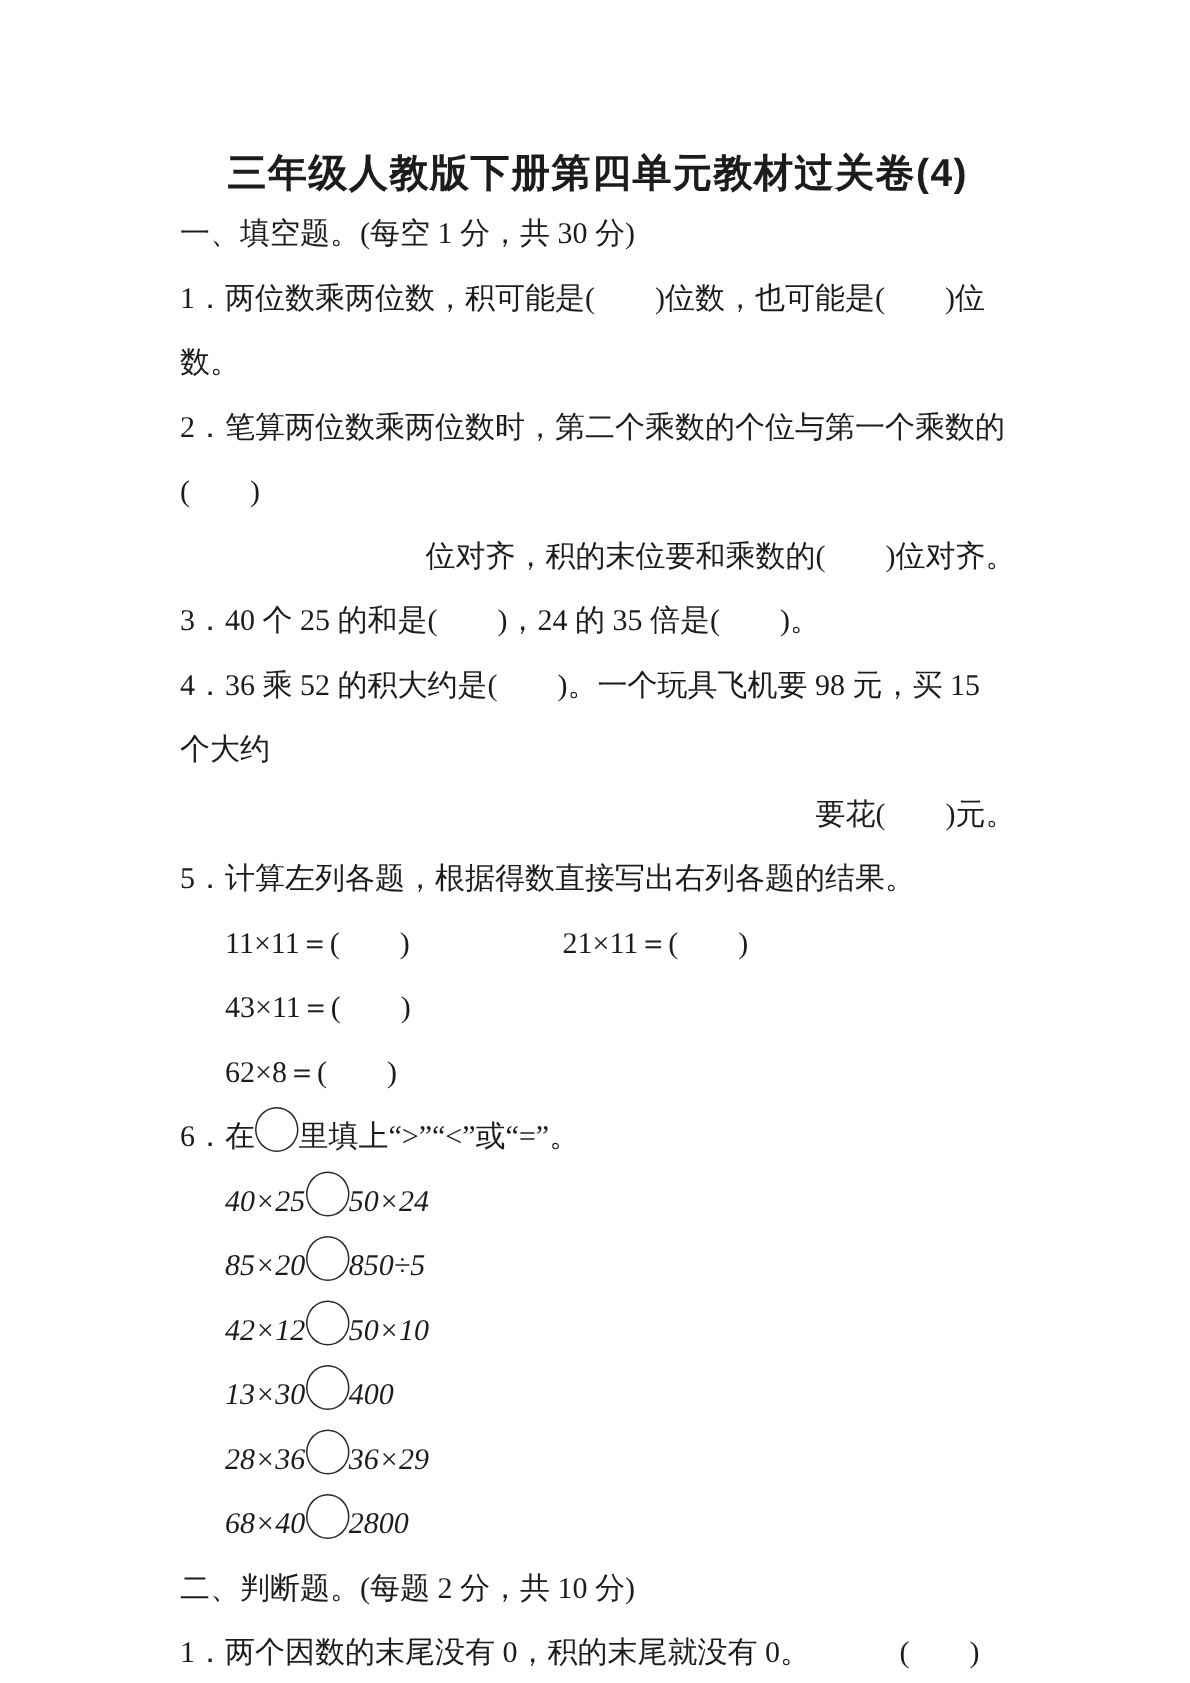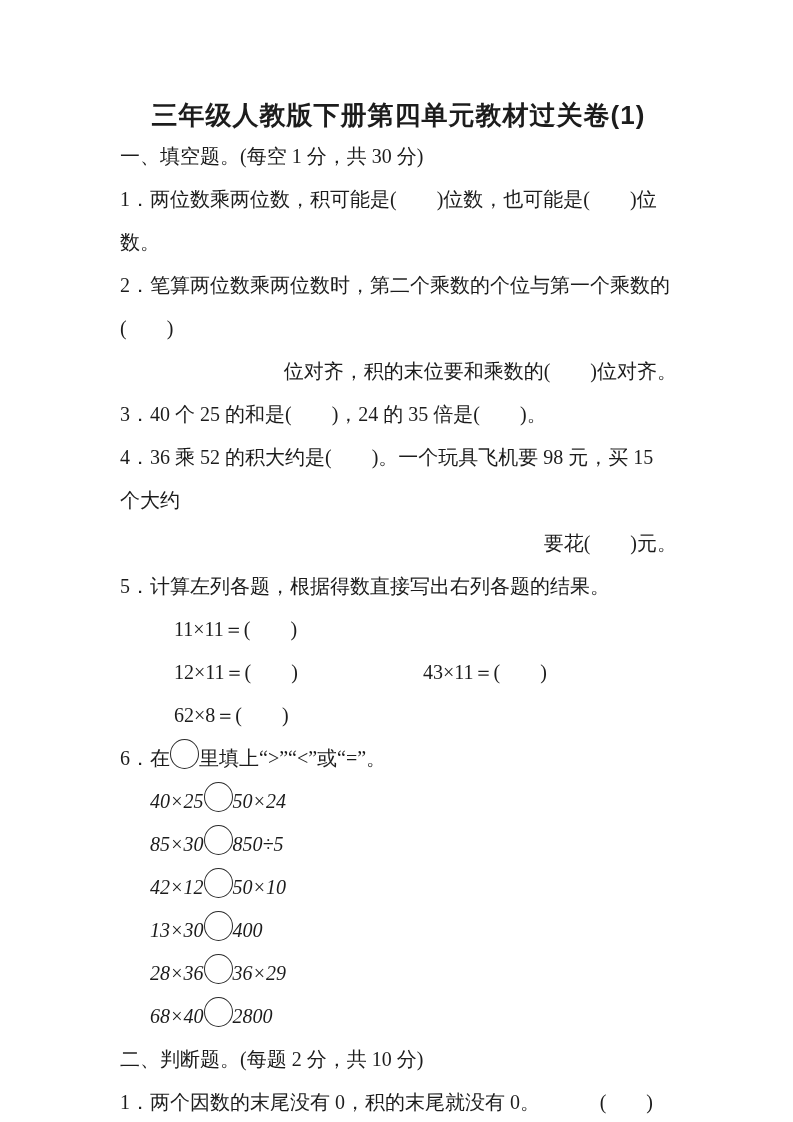--- a/index.html
+++ b/index.html
@@ -38,21 +38,20 @@
     text-align: right;
   }
   .eq-row {
     display: flex;
     line-height: 43px;
     padding-left: 30px;
   }
   .eq-cell {
     width: 225px;
     white-space: pre;
-    margin-left: 24px;
   }
   .cmp-row {
     line-height: 43px;
     padding-left: 30px;
     white-space: nowrap;
     font-style: italic;
   }
   .circle {
     display: inline-block;
     width: 29px;
@@ -68,51 +67,51 @@
     line-height: 43px;
     padding-right: 24px;
     white-space: pre;
   }
 </style>
 </head>
 <body>
 
 <div class="page">
 
-  <div class="doc-title">三年级人教版下册第四单元教材过关卷(1)</div>
+  <div class="doc-title">三年级人教版下册第四单元教材过关卷(4)</div>
 
   <div class="line">一、填空题。(每空 1 分，共 30 分)</div>
 
   <div class="line">1．两位数乘两位数，积可能是(　　)位数，也可能是(　　)位数。</div>
 
   <div class="line">2．笔算两位数乘两位数时，第二个乘数的个位与第一个乘数的(　　)</div>
   <div class="line indent">位对齐，积的末位要和乘数的(　　)位对齐。</div>
 
   <div class="line">3．40 个 25 的和是(　　)，24 的 35 倍是(　　)。</div>
 
   <div class="line">4．36 乘 52 的积大约是(　　)。一个玩具飞机要 98 元，买 15 个大约</div>
   <div class="line indent">要花(　　)元。</div>
 
   <div class="line">5．计算左列各题，根据得数直接写出右列各题的结果。</div>
 
   <div class="eq-row">
     <span class="eq-cell">11×11＝(　　)</span>
+    <span class="eq-cell">21×11＝(　　)</span>
   </div>
   <div class="eq-row">
-    <span class="eq-cell">12×11＝(　　)</span>
     <span class="eq-cell">43×11＝(　　)</span>
   </div>
   <div class="eq-row">
     <span class="eq-cell">62×8＝(　　)</span>
   </div>
 
   <div class="line"><span>6．在</span><span class="circle"></span><span>里填上“&gt;”“&lt;”或“=”。</span></div>
 
   <div class="cmp-row"><span>40×25</span><span class="circle"></span><span>50×24</span></div>
-  <div class="cmp-row"><span>85×30</span><span class="circle"></span><span>850÷5</span></div>
+  <div class="cmp-row"><span>85×20</span><span class="circle"></span><span>850÷5</span></div>
   <div class="cmp-row"><span>42×12</span><span class="circle"></span><span>50×10</span></div>
   <div class="cmp-row"><span>13×30</span><span class="circle"></span><span>400</span></div>
   <div class="cmp-row"><span>28×36</span><span class="circle"></span><span>36×29</span></div>
   <div class="cmp-row"><span>68×40</span><span class="circle"></span><span>2800</span></div>
 
   <div class="line">二、判断题。(每题 2 分，共 10 分)</div>
 
   <div class="judge-row">
     <span>1．两个因数的末尾没有 0，积的末尾就没有 0。</span>
     <span>(　　)</span>

